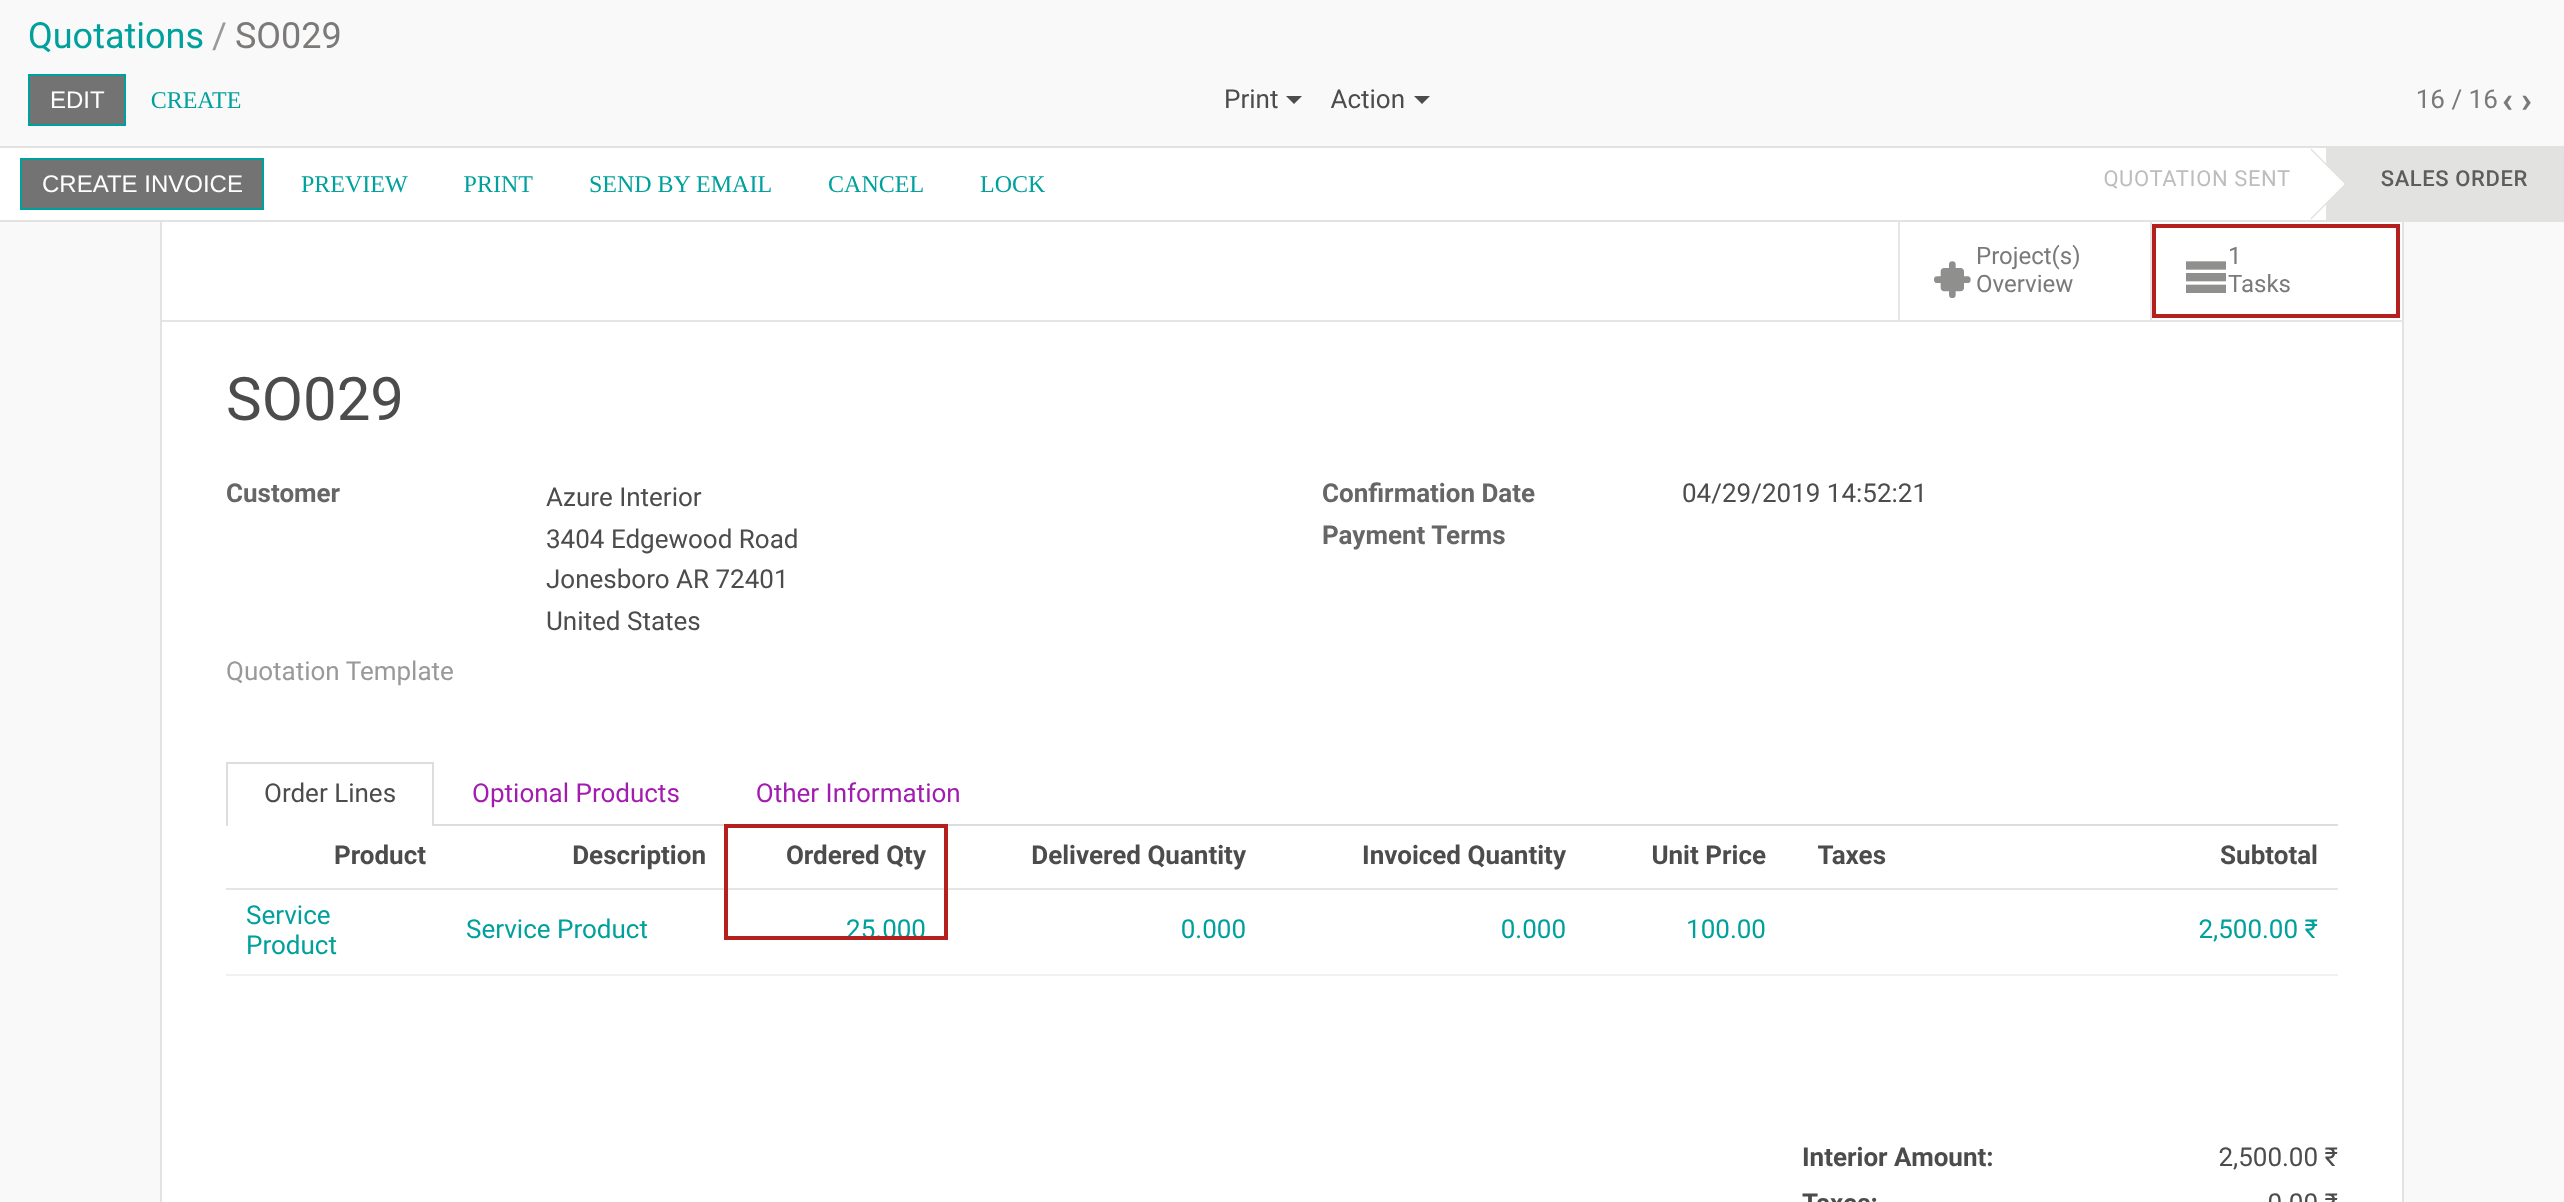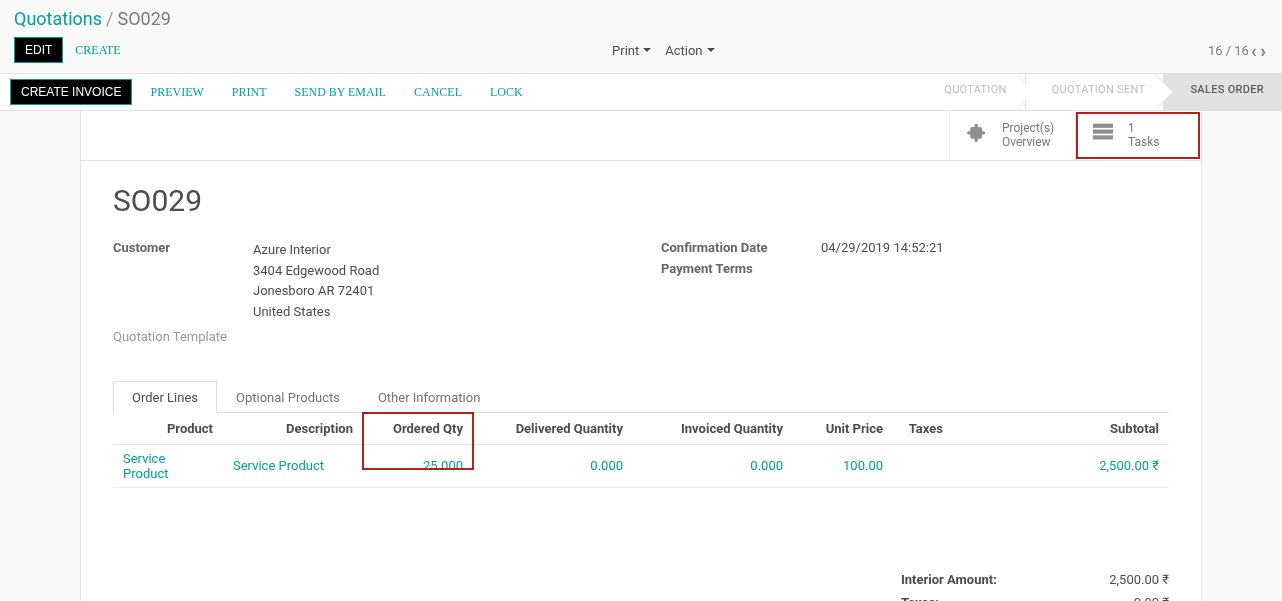--- a/index.html
+++ b/index.html
@@ -5,21 +5,21 @@
 * { margin:0; padding:0; box-sizing:border-box; }
 body { font-family:-apple-system,BlinkMacSystemFont,"Segoe UI",Roboto,Helvetica,Arial,sans-serif; font-size:13px; color:#4c4c4c; background:#f9f9f9; width:1282px; }
 a { text-decoration:none; }
 
 
 .breadcrumb { padding:8px 14px 6px; font-size:18px; color:#7c7a78; }
 .breadcrumb a { color:#00a09d; }
 .breadcrumb .sep { color:#999; padding:0 4px; }
 
 .controlbar { display:flex; align-items:center; padding:2px 14px 10px; }
-.btn-primary { background:#000000; color:#fff; border:1px solid #00a09d; padding:5px 10px; font-size:12px; font-weight:500; display:inline-block; cursor:pointer; }
+.btn-primary { background:#737373; color:#fff; border:1px solid #00a09d; padding:5px 10px; font-size:12px; font-weight:500; display:inline-block; cursor:pointer; }
 .btn-link { color:#00a09d; background:transparent; border:none; padding:5px 12px; font-size:12px; font-weight:500; cursor:pointer;font-family:Liberation Serif, serif; }
 .spacer { flex:1; }
 .pager { color:#7c7a78; font-size:13px; display:flex; align-items:center; gap:0; }
 .pager .nav { color:#7c7a78; font-size:18px; cursor:pointer; padding:0 2px; font-weight:bold; }
 .dropdown { color:#4c4c4c; font-size:13px; cursor:pointer; display:inline-flex; align-items:center; margin-right:14px; }
 .dropdown .caret { margin-left:4px; border-top:4px solid #4c4c4c; border-left:4px solid transparent; border-right:4px solid transparent; display:inline-block; }
 
 
 .statusbar { display:flex; align-items:stretch; border-top:1px solid #e2e2e0; border-bottom:1px solid #e2e2e0; background:#fff; padding-left:10px; }
 .statusbar .btn-primary { margin:5px 4px 5px 0; }
@@ -28,40 +28,40 @@
 .step { position:relative; padding:9px 18px 9px 26px; font-size:11px; color:#bdbdbd; background:#fff; border-left:1px solid #e2e2e0; letter-spacing:.3px; }
 .step:first-child { border-left:none; }
 .step.active { background:#e2e2e0; color:#5d5d5d; font-weight:500; }
 .step::after { content:""; position:absolute; right:-9px; top:0; bottom:0; width:18px; background:inherit; clip-path:polygon(0 0,100% 50%,0 100%); z-index:1; }
 .step::before { content:""; position:absolute; right:-10px; top:0; bottom:0; width:18px; background:#e2e2e0; clip-path:polygon(0 0,100% 50%,0 100%); }
 
 
 .sheet-outer { padding:0 0 20px; }
 .sheet { background:#fff; border:1px solid #e2e2e0; border-top:none; margin:0 auto; max-width:1122px; position:relative; }
 .stat-buttons { display:flex; justify-content:flex-end; border-bottom:1px solid #e5e5e5; }
-.stat-btn { display:flex; align-items:flex-start; gap:14px; padding:10px 16px; border-left:1px solid #e5e5e5; cursor:pointer; color:#7c7a78; min-width:126px; }
+.stat-btn { display:flex; align-items:flex-end; gap:0; padding:10px 16px; border-left:1px solid #e5e5e5; cursor:pointer; color:#7c7a78; min-width:126px; }
 .stat-btn.boxed { outline:2px solid #b3201e; outline-offset:-3px; }
 .stat-btn .ic { width:22px; height:22px; display:flex; align-items:center; justify-content:center; color:#8f8f8d; }
 .stat-btn .txt { font-size:12px; line-height:1.2; }
 
 .sheet-body { padding:16px 32px 0; }
 .so-title { font-size:30px; color:#4c4c4c; font-weight:400; margin:6px 0 22px; }
 
 .fields { display:flex; gap:40px; }
 .col { flex:1; }
-.fieldrow { display:flex; margin-bottom:6px; font-size:13px; }
+.fieldrow { display:flex; margin-bottom:6px; font-size:13px;gap:20px; }
 .fieldrow .lab { width:140px; color:#666; font-weight:700; }
 .fieldrow .val { flex:1; color:#4c4c4c; }
 .fieldrow .val.link { color:#00a09d; }
 .fieldrow.muted .lab { color:#999; font-weight:400; }
 .addr { color:#00a09d; line-height:1.6; }
 
 
 .tabs { margin-top:30px; border-bottom:1px solid #ddd; display:flex; }
-.tab { padding:8px 18px; font-size:13px; color:#737373; cursor:pointer; border:1px solid transparent; border-bottom:none; position:relative; top:1px; }
+.tab { padding:8px 18px; font-size:13px; color:#a21caf; cursor:pointer; border:1px solid transparent; border-bottom:none; position:relative; top:1px; }
 .tab.active { border-color:#ddd; background:#fff; color:#4c4c4c; }
 
 
 table.lines { width:100%; border-collapse:collapse; font-size:13px; }
 table.lines th { text-align:right; font-weight:700; padding:8px 10px; border-bottom:1px solid #e5e5e5; color:#4c4c4c; }
 table.lines td { padding:6px 10px; border-bottom:1px solid #f1f1f1; }
 table.lines .num { text-align:right; }
 table.lines td.link { color:#00a09d; }
 th.ord-head { position:relative; }
 th.ord-head .hl-head { position:absolute; left:-1px; right:-1px; top:-1px; bottom:-26px; border:2px solid #b3201e; pointer-events:none; }
@@ -102,21 +102,20 @@
 </div>
 
 <div class="statusbar">
   <button class="btn-primary">CREATE INVOICE</button>
   <button class="btn-link">PREVIEW</button>
   <button class="btn-link">PRINT</button>
   <button class="btn-link">SEND BY EMAIL</button>
   <button class="btn-link">CANCEL</button>
   <button class="btn-link">LOCK</button>
   <div class="status-steps">
-    <div class="step">QUOTATION</div>
     <div class="step">QUOTATION SENT</div>
     <div class="step active">SALES ORDER</div>
   </div>
 </div>
 
 <div class="sheet-outer">
   <div class="sheet">
 
     <div class="stat-buttons">
       <div class="stat-btn">

